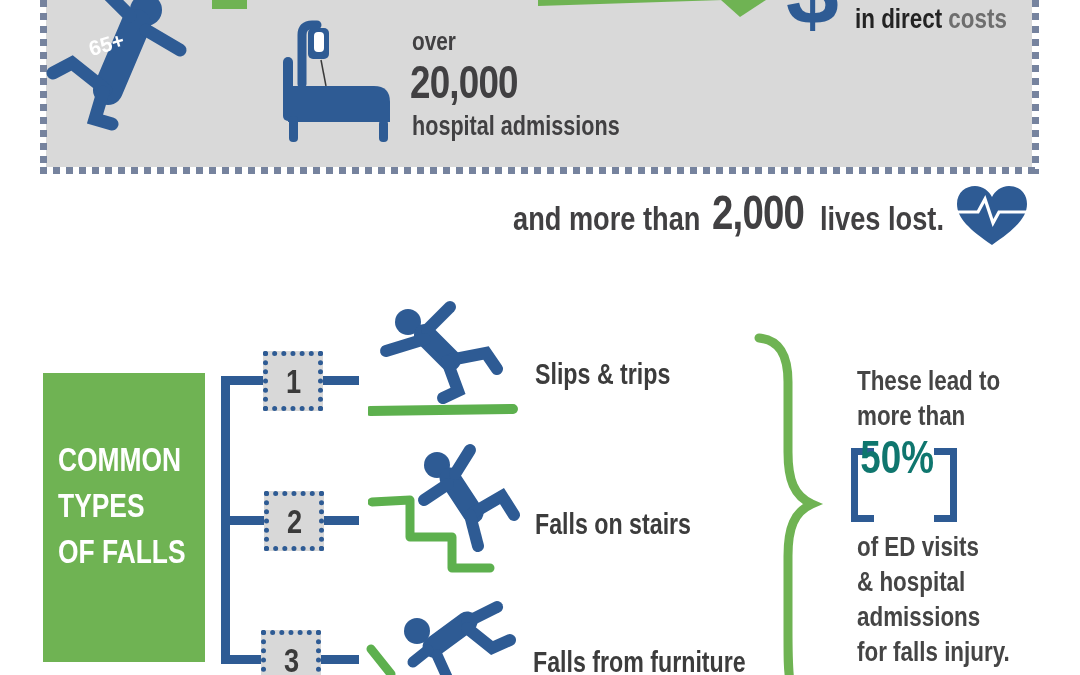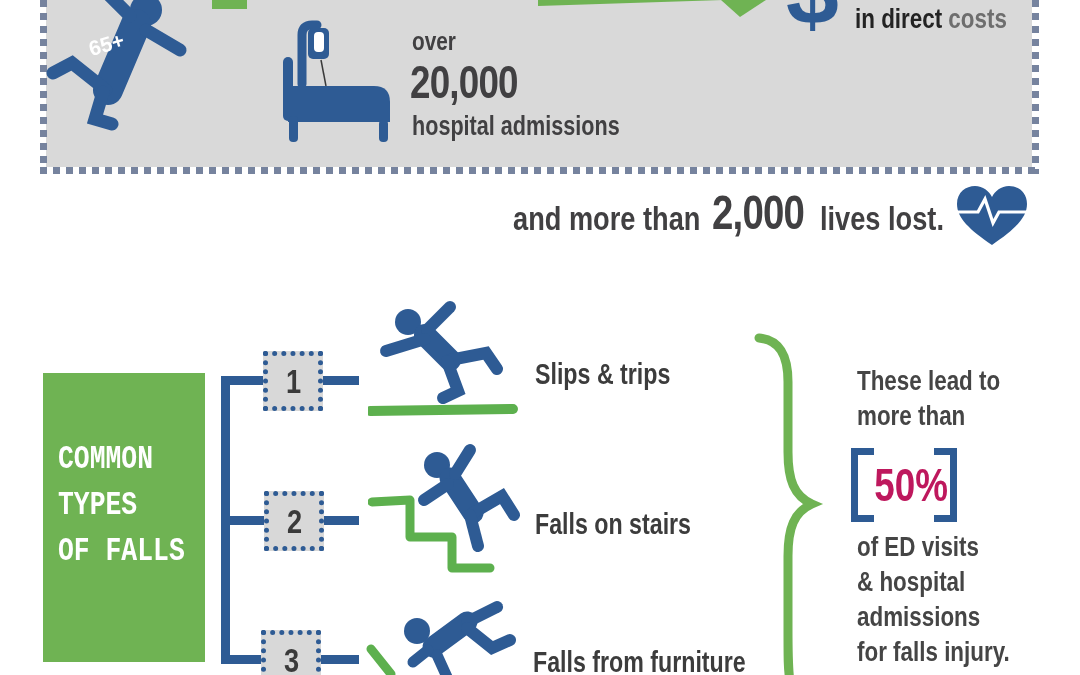--- a/index.html
+++ b/index.html
@@ -19,21 +19,21 @@
           display:flex;align-items:center;justify-content:center;
           font-size:34px;color:#3a3a3a;}
   .branch{background:#2e5b94;}
   .itemlabel{font-size:29px;color:#3c3c3c;}
   .callout-line{font-size:28px;color:#454545;}
   .bracket{width:16px;height:60px;}
   .bracket.l{border-left:7px solid #2e5b94;border-top:7px solid #2e5b94;border-bottom:7px solid #2e5b94;}
   .bracket.r{border-right:7px solid #2e5b94;border-top:7px solid #2e5b94;border-bottom:7px solid #2e5b94;}
   #dollar-crop{left:786px;top:0;width:56px;height:47px;overflow:hidden;}
   #dollar-crop span{position:absolute;left:0;top:-56px;font-size:95px;color:#2e5b94;line-height:1;}
-  #greenbox{left:43px;top:373px;width:162px;height:289px;background:#6fb353;font-family:Liberation Mono, monospace;}
+  #greenbox{left:43px;top:373px;width:162px;height:289px;background:#6fb353;}
   .gbline{color:#ffffff;font-size:33px;}
 </style>
 </head>
 <body>
 
 <div id="canvas">
 
   <div class="abs" id="panel-fill"></div>
   <div class="abs dotv" style="left:40px;top:0;height:174px;"></div>
   <div class="abs dotv" style="left:1032px;top:0;height:174px;"></div>
@@ -153,21 +153,21 @@
 
   <svg class="abs" style="left:745px;top:330px;" width="80" height="345" viewBox="0 0 80 345">
     <path d="M14 8 C 34 10 43 24 43 52 L43 122 C 43 150 49 166 67 174 C 49 182 43 198 43 226 L43 300 C 43 330 43 338 45 352" stroke="#6fb353" stroke-width="9" fill="none" stroke-linecap="round"></path>
   </svg>
 
   <div class="abs callout-line cond" style="left:857px;top:367px;">These lead to</div>
   <div class="abs callout-line cond" style="left:857px;top:402px;">more than</div>
 
   <div class="abs bracket l" style="left:851px;top:448px;"></div>
   <div class="abs bracket r" style="left:934px;top:448px;"></div>
-  <div class="abs" style="left:851px;top:458px;width:106px;text-align:right;font-size:46px;color:#be185d;">
+  <div class="abs" style="left:851px;top:430px;width:106px;text-align:left;font-size:46px;color:#0f766e;">
     <span class="condc">50%</span>
   </div>
 
   <div class="abs callout-line cond" style="left:857px;top:533px;">of ED visits</div>
   <div class="abs callout-line cond" style="left:857px;top:568px;">&amp; hospital</div>
   <div class="abs callout-line cond" style="left:857px;top:603px;">admissions</div>
   <div class="abs callout-line cond" style="left:857px;top:638px;">for falls injury.</div>
 
 </div>
 

